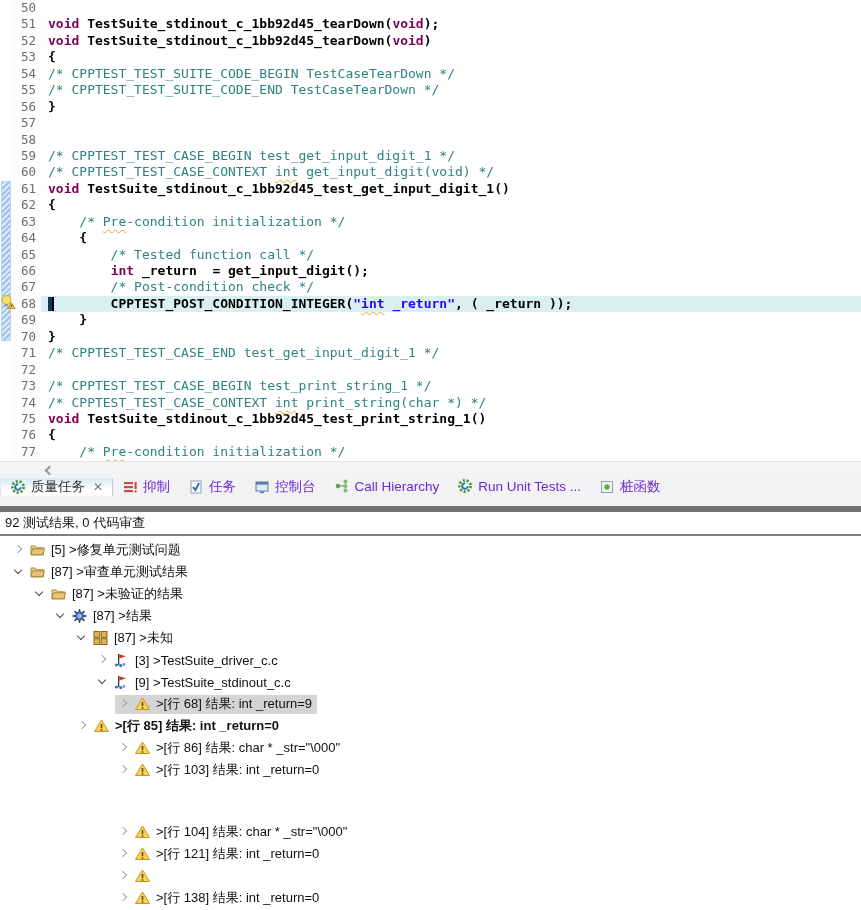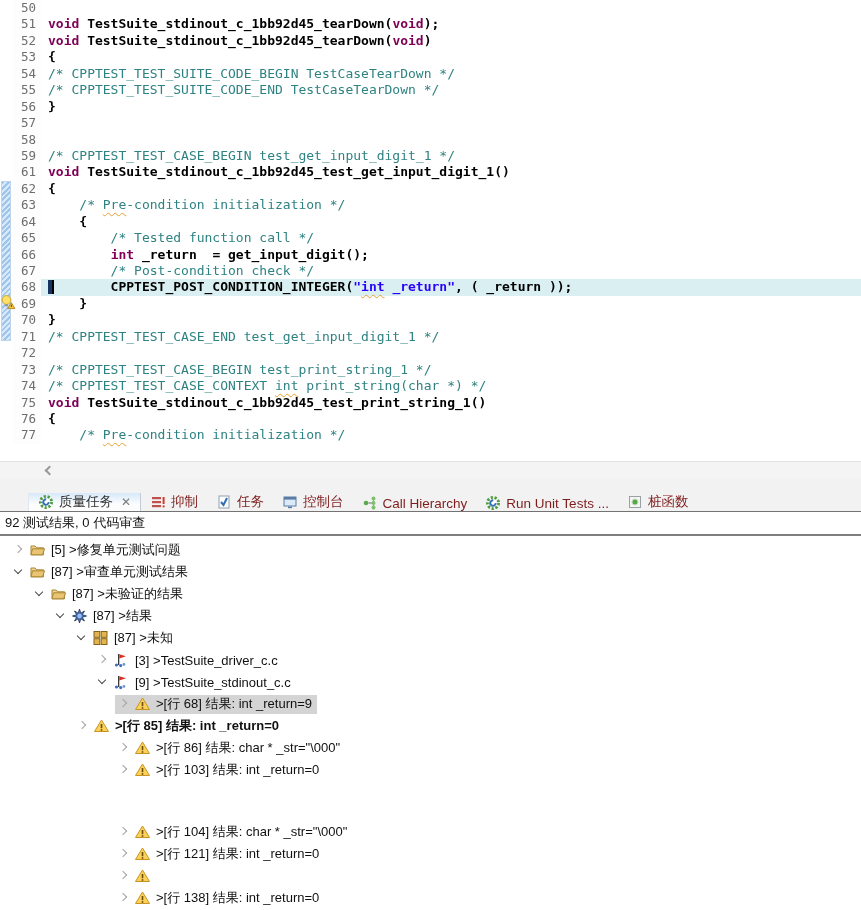--- a/index.html
+++ b/index.html
@@ -34,23 +34,23 @@
       background:repeating-linear-gradient(135deg,#9ec4ea 0 2px,#d7e8f9 2px 4px);
       border:1px solid #bcd4ee;}
   .bulbmark{position:absolute;left:0;top:294px;width:16px;height:16px;cursor:pointer;}
   .hscroll{position:absolute;left:0;right:0;bottom:0;height:17px;background:#f4f4f4;
            border-top:1px solid #e2e2e2;}
   .harrow{position:absolute;left:46px;top:5px;width:7px;height:7px;
           border-left:2px solid #9a9a9a;border-bottom:2px solid #9a9a9a;
           transform:rotate(45deg);}
 
   
-  .tabbar{height:34px;background:#f2f2f2;border-bottom:1px solid #737373;
-          display:flex;align-items:flex-end;padding-left:28px;}
-  .tab{display:flex;align-items:center;gap:5px;padding:0 9px;color:#7f1d1d;
+  .tabbar{height:34px;background:#f2f2f2;border-bottom:6px solid #737373;
+          display:flex;align-items:flex-start;}
+  .tab{display:flex;align-items:center;gap:5px;padding:0 9px;color:#6d28d9;
        font-size:13.5px;white-space:nowrap;cursor:pointer;}
   .tab.active{background:linear-gradient(#d7e9fa,#fdfdfe 65%);
               border-right:1px solid #c3cbd8;border-left:1px solid #e2e6ee;
               color:#333;}
   .tabicon{width:16px;height:16px;flex:none;}
   .tabclose{color:#7a7a7a;font-size:12px;margin-left:3px;font-weight:bold;}
 
   
   .summary{height:24px;line-height:21px;padding-left:5px;font-size:13px;color:#101010;
            background:#fff;border-bottom:2px solid #7f7f7f;}
@@ -122,20 +122,25 @@
           <span class="lnum">58</span>
           <span class="codecell"></span>
         </div>
         <div class="eline">
           <span class="gut"></span>
           <span class="lnum">59</span>
           <span class="codecell"><span class="cm">/* CPPTEST_TEST_CASE_BEGIN test_get_input_digit_1 */</span></span>
         </div>
         <div class="eline">
           <span class="gut"></span>
+          <span class="lnum">60</span>
+          <span class="codecell"><span class="cm">/* CPPTEST_TEST_CASE_CONTEXT </span><span class="cm sq">int</span><span class="cm"> get_input_digit(void) */</span></span>
+        </div>
+        <div class="eline">
+          <span class="gut"></span>
           <span class="lnum">61</span>
           <span class="codecell"><span class="kw">void</span><span class="code"> TestSuite_stdinout_c_1bb92d45_test_get_input_digit_1()</span></span>
         </div>
         <div class="eline">
           <span class="gut"></span>
           <span class="lnum">62</span>
           <span class="codecell"><span class="code">{</span></span>
         </div>
         <div class="eline">
           <span class="gut"></span>

